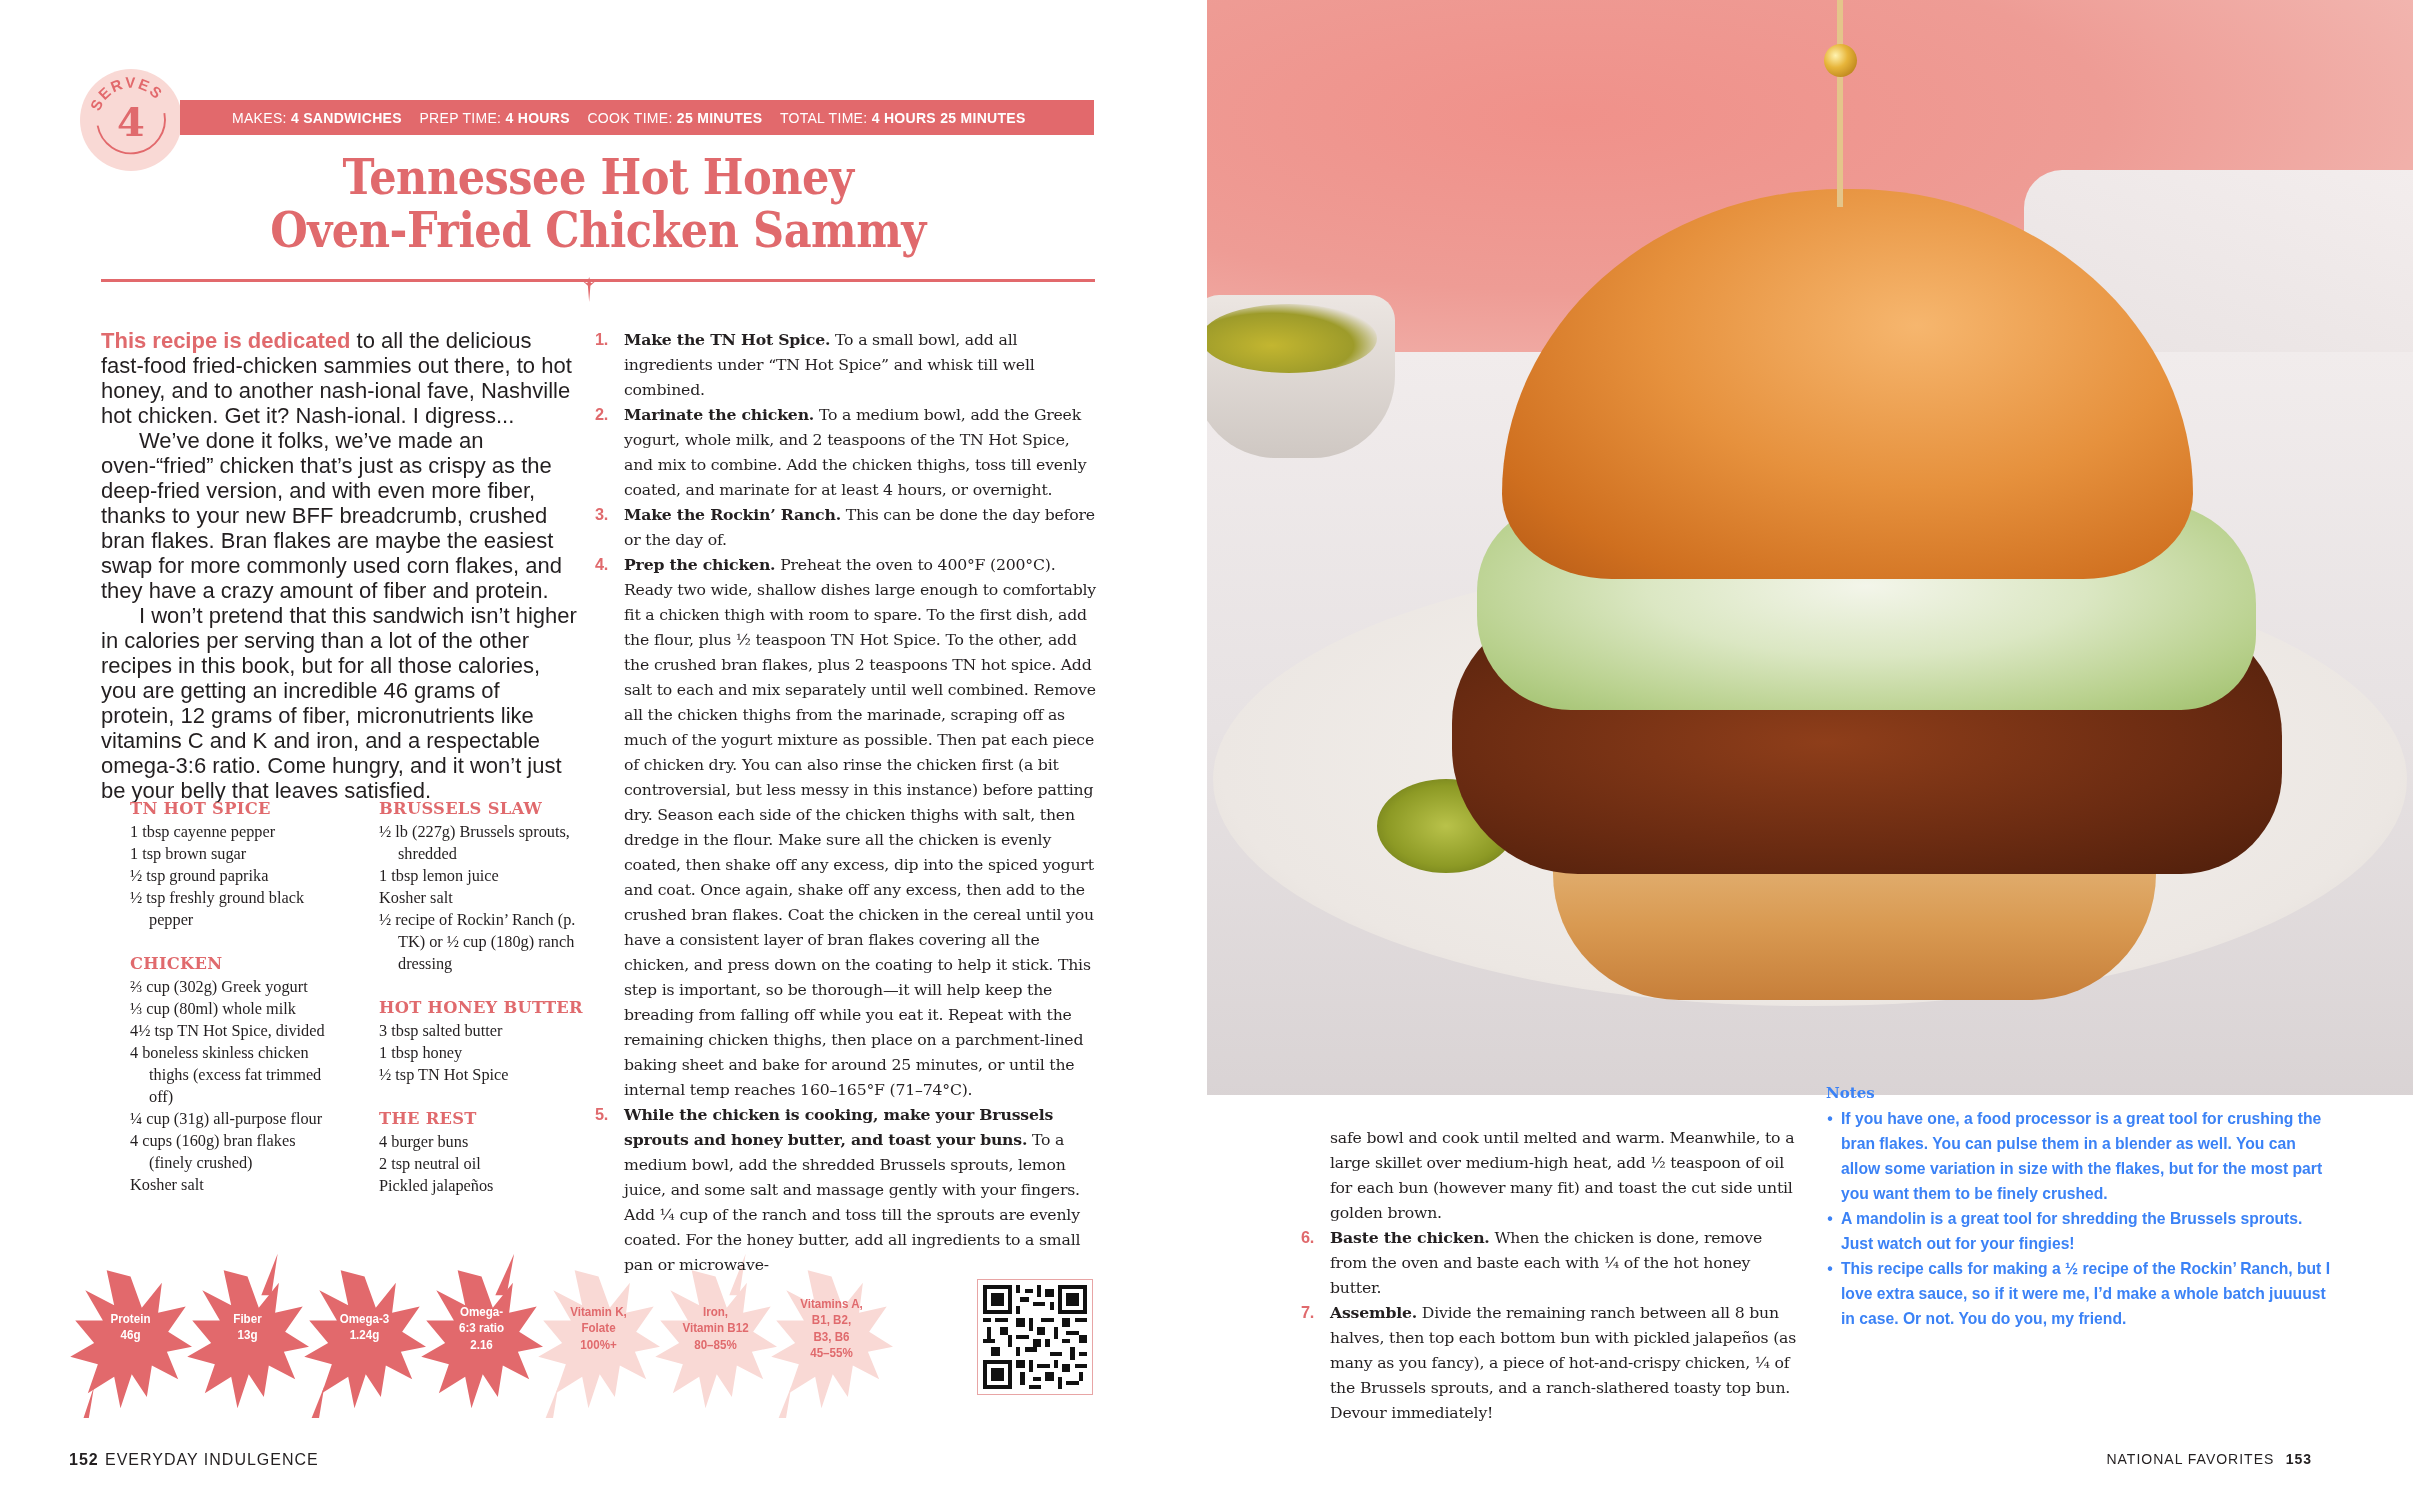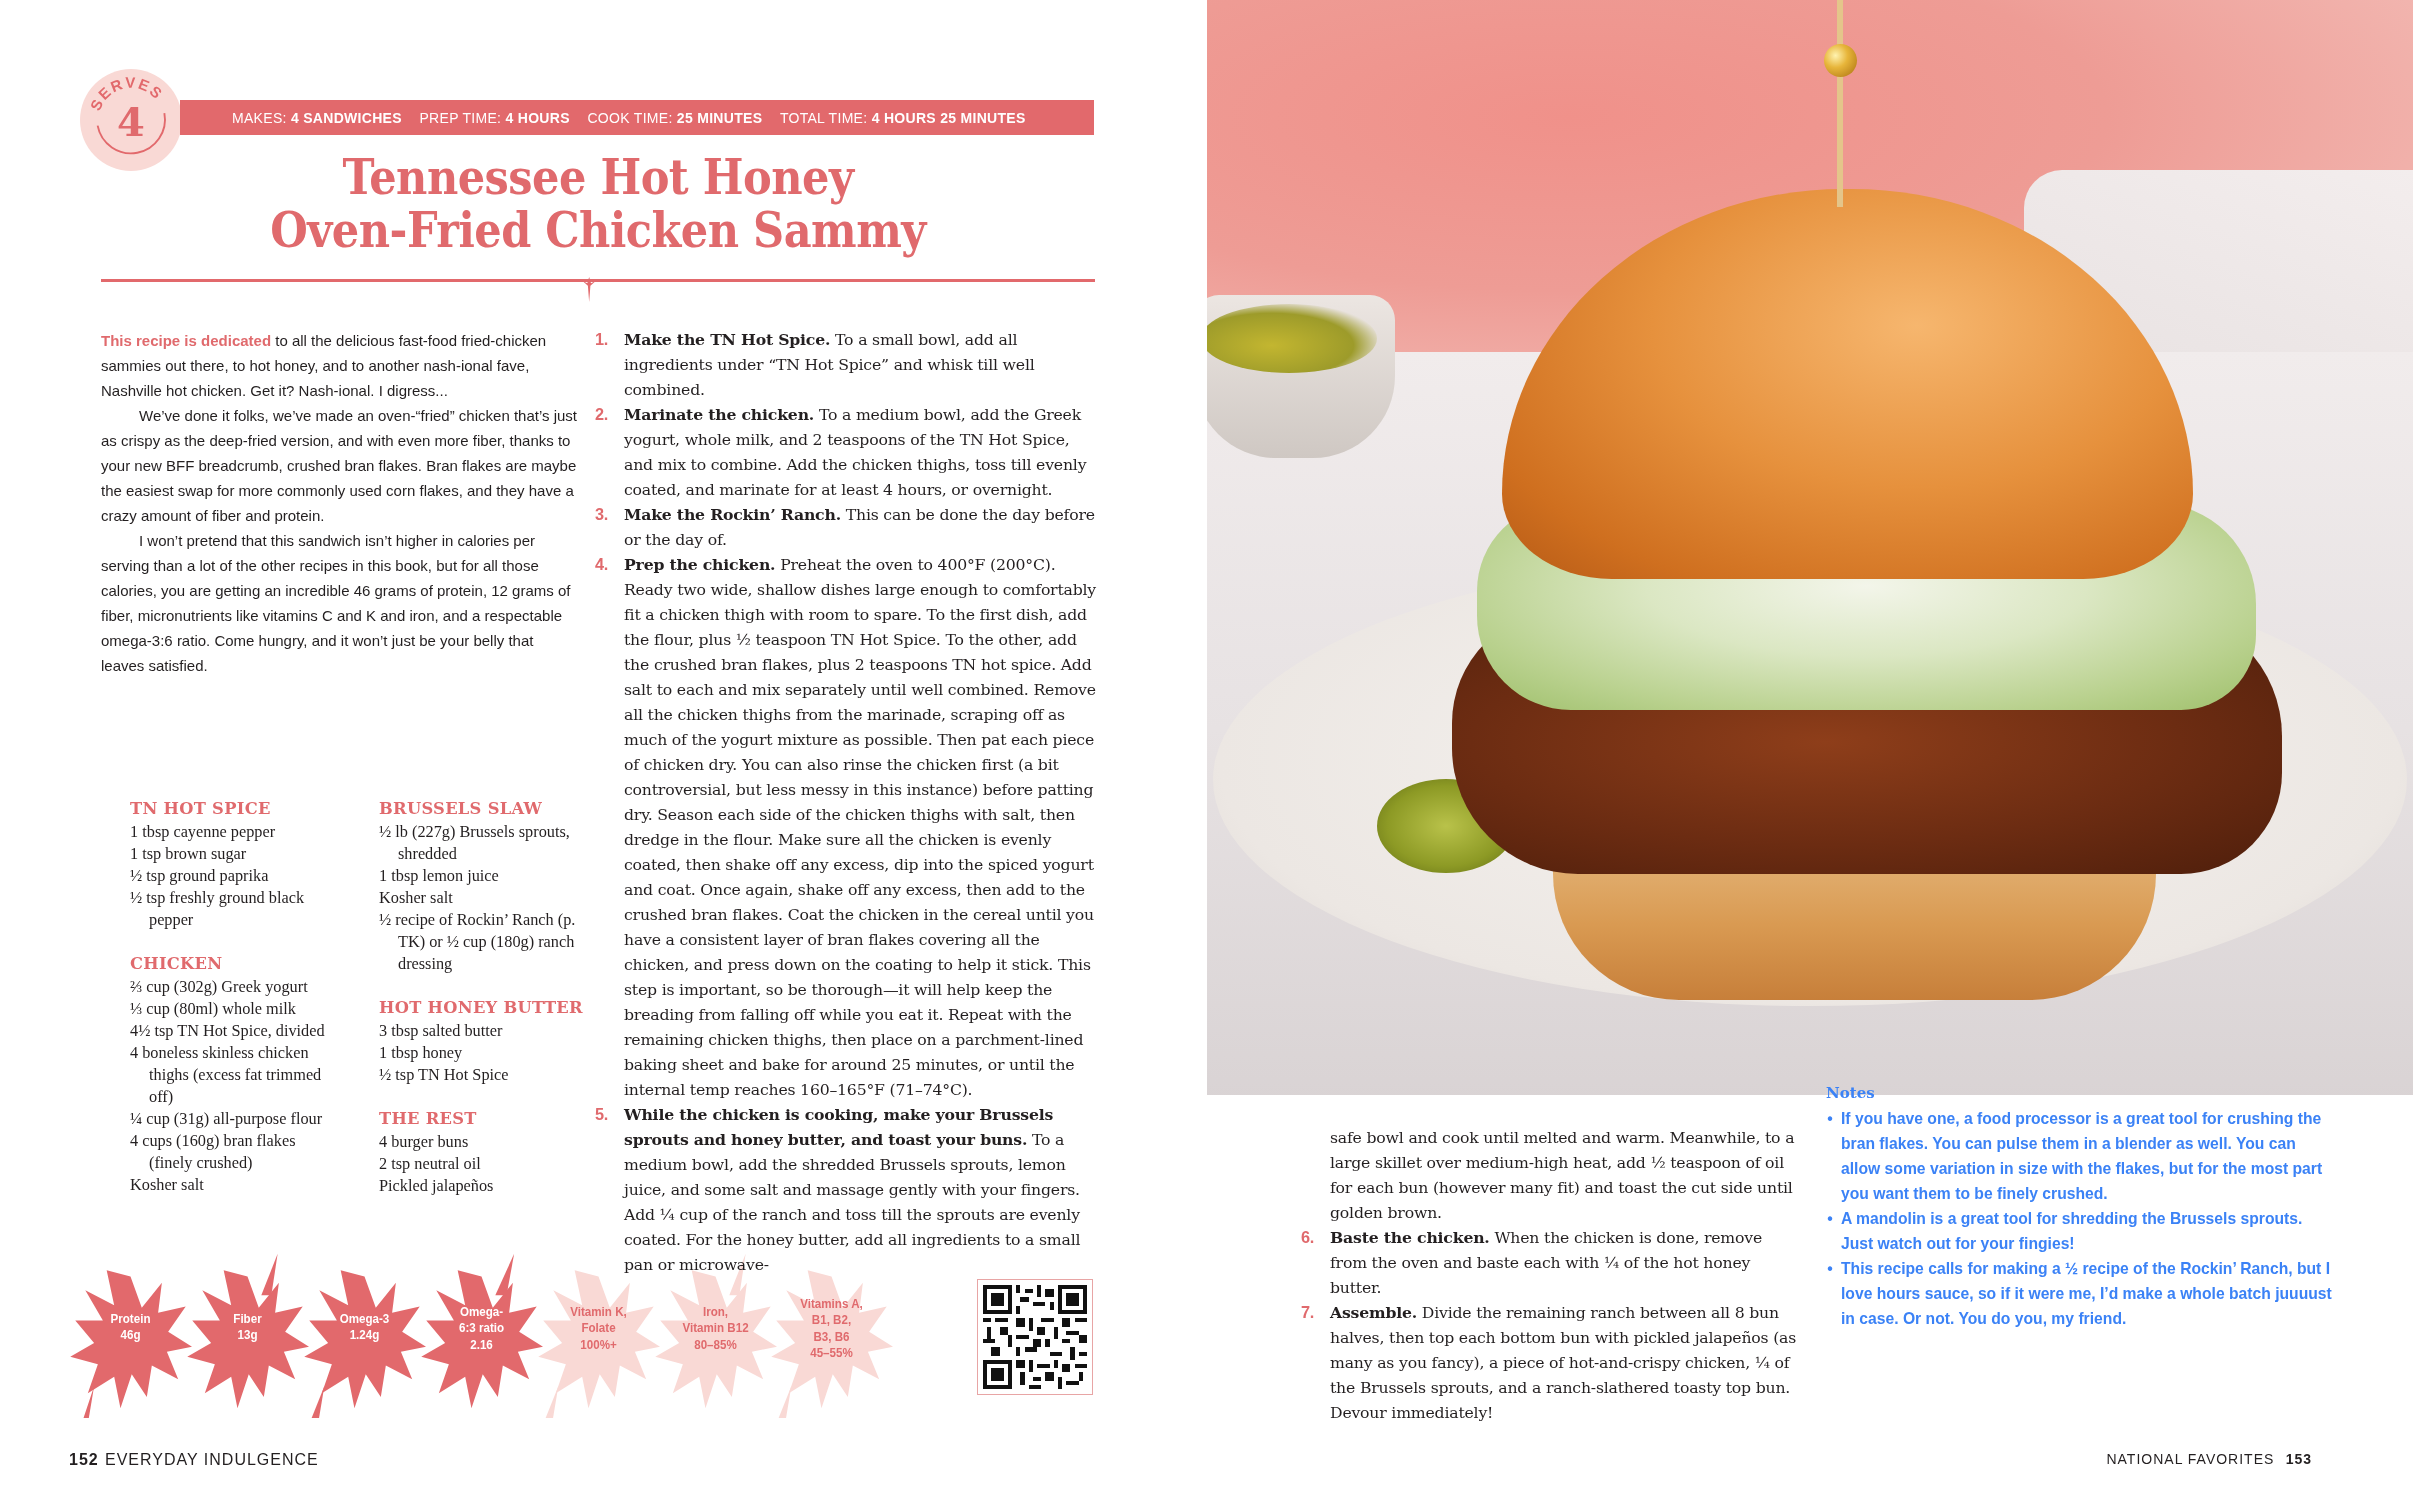--- a/index.html
+++ b/index.html
@@ -19,21 +19,21 @@
   .meta-bar { position: absolute; left: 180px; top: 100px; width: 914px; height: 35px; background: #e2696c; display: flex; align-items: center; padding-left: 52px; gap: 17.6px; color: #ffffff; font-size: 14px; letter-spacing: 0.3px; }
   .meta-item .meta-label { font-weight: normal; }
   .meta-item .meta-value { font-weight: bold; }
 
   
   .title { position: absolute; left: 101px; width: 994px; top: 151px; text-align: center; font-family: "DejaVu Serif", serif; font-weight: bold; color: #e06a6d; font-size: 49px; line-height: 53px; letter-spacing: -0.6px; transform: scaleX(0.88); transform-origin: center; }
   .title-rule { position: absolute; left: 101px; top: 279px; width: 994px; height: 2.5px; background: #e2696c; }
   .title-star { position: absolute; left: 581px; top: 277px; width: 16.3px; height: 25px; }
 
   
-  .intro { position: absolute; left: 101px; top: 328px; width: 478px; font-size: 15px; line-height: 25px; }
+  .intro { position: absolute; left: 101px; top: 328px; width: 478px; font-size: 22px; line-height: 25px; }
   .intro p { margin: 0; }
   .intro p.indent { text-indent: 38px; }
   .intro .lead { color: #e06a6d; font-weight: bold; }
 
   
   .ingredients { position: absolute; top: 798px; font-size: 16.3px; line-height: 22px; }
   .ing-col-1 { left: 101px; width: 239px; }
   .ing-col-2 { left: 350px; width: 233px; }
   .ing-heading { font-family: "DejaVu Serif", serif; font-weight: bold; color: #e06a6d; font-size: 16.3px; line-height: 22.6px; letter-spacing: 0.3px; }
   .ing-group { margin-bottom: 22.6px; margin-left: 29px; }
@@ -363,19 +363,19 @@
   </div>
   <div class="step">
     <span class="step-num">7.</span><span class="step-title">Assemble.</span><span> Divide the remaining ranch between all 8 bun halves, then top each bottom bun with pickled jalapeños (as many as you fancy), a piece of hot-and-crispy chicken, ¼ of the Brussels sprouts, and a ranch-slathered toasty top bun. Devour immediately!</span>
   </div>
 </div>
 
 <div class="notes">
   <div class="notes-heading">Notes</div>
   <div class="note-item">If you have one, a food processor is a great tool for crushing the bran flakes. You can pulse them in a blender as well. You can allow some variation in size with the flakes, but for the most part you want them to be finely crushed.</div>
   <div class="note-item">A mandolin is a great tool for shredding the Brussels sprouts. Just watch out for your fingies!</div>
-  <div class="note-item">This recipe calls for making a ½ recipe of the Rockin’ Ranch, but I love hours sauce, so if it were me, I’d make a whole batch juuuust in case. Or not. You do you, my friend.</div>
+  <div class="note-item">This recipe calls for making a ½ recipe of the Rockin’ Ranch, but I love extra sauce, so if it were me, I’d make a whole batch juuuust in case. Or not. You do you, my friend.</div>
 </div>
 
 <div class="footer-right">
   <span>NATIONAL FAVORITES</span><span class="page-num">153</span>
 </div>
 
 
 </body></html>

